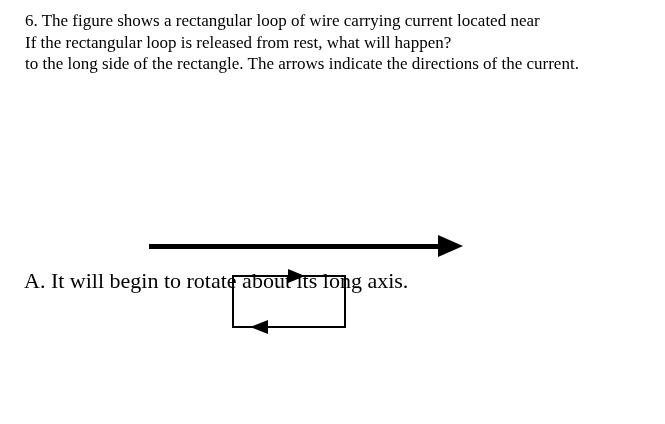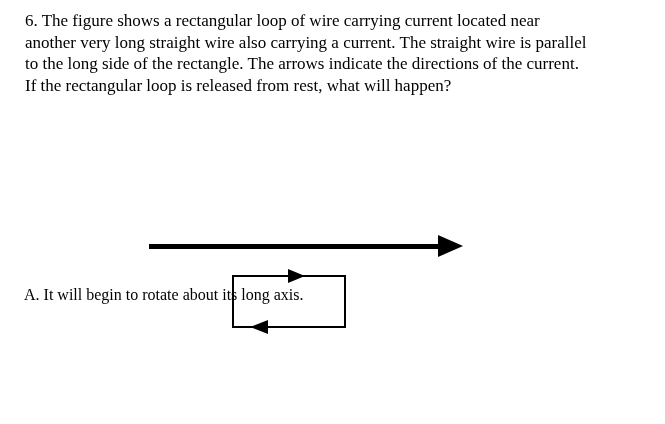--- a/index.html
+++ b/index.html
@@ -60,36 +60,35 @@
     position: absolute;
     left: 250px; top: 210px;
     width: 0; height: 0;
     border-top: 7px solid transparent;
     border-bottom: 7px solid transparent;
     border-right: 18px solid #000000;
   }
 
   .options-block {
     position: absolute;
-    left: 24px; top: 284px;
+    left: 24px; top: 270px;
     width: 635px;
-    font-size: 16px;
+    font-size: 22px;
     line-height: 21.7px;
     font-family: Liberation Serif, serif;
   }
   .option-line { white-space: nowrap; }
 </style>
 </head>
 <body>
 
 <div class="question-block">
   <div class="q-line">6. The figure shows a rectangular loop of wire carrying current located near</div>
-  <div class="q-line">another very long straight wire also carrying a current. The straight wire is parallel</div>
+  <div class="q-line">If the rectangular loop is released from rest, what will happen?</div>
   <div class="q-line">to the long side of the rectangle. The arrows indicate the directions of the current.</div>
-  <div class="q-line">If the rectangular loop is released from rest, what will happen?</div>
 </div>
 
 <div class="figure-area">
   <div class="wire-line"></div>
   <div class="wire-arrowhead"></div>
   <div class="loop-rect"></div>
   <div class="loop-top-arrowhead"></div>
   <div class="loop-bottom-arrowhead"></div>
 </div>
 

